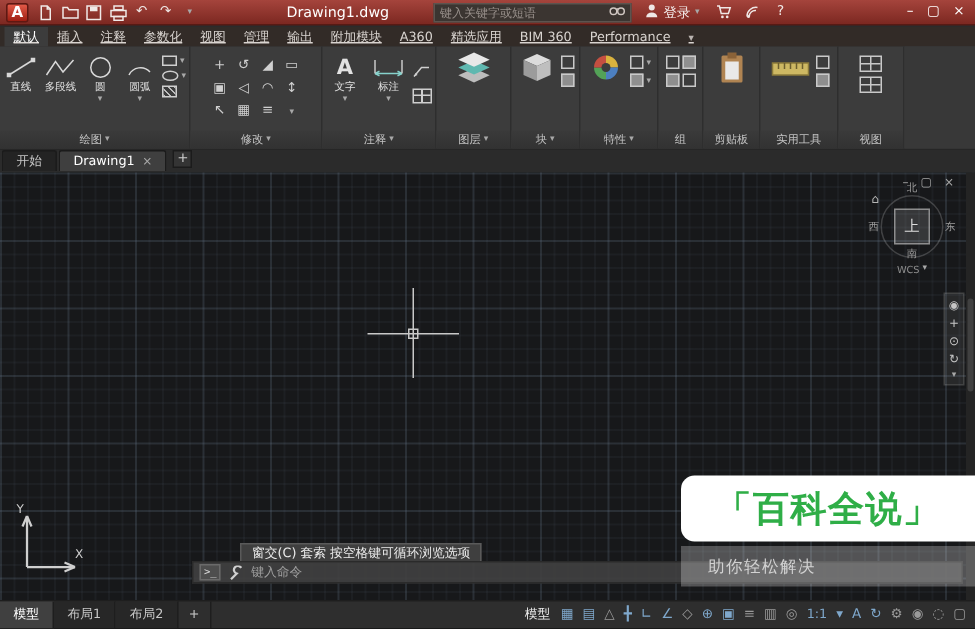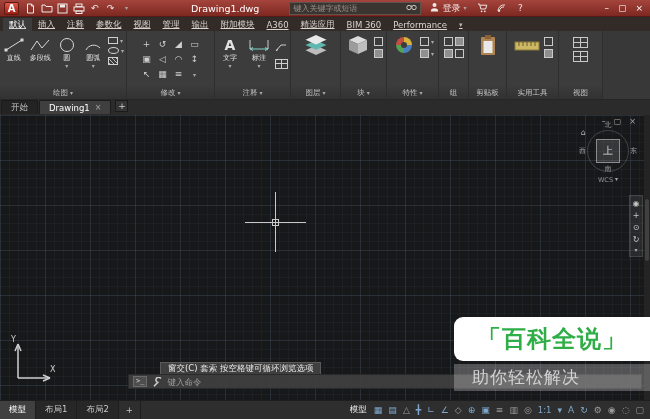--- a/index.html
+++ b/index.html
@@ -114,21 +114,21 @@
   .cmd-prompt{background:#4e4e4e;border:1px solid #6a6a6a;color:#dcdcdc;font-size:7px;line-height:1;
     padding:1px 2px;font-family:"DejaVu Sans Mono",monospace;}
   .cmd-input{flex:1;background:transparent;border:0;outline:0;color:#9f9f9f;font-size:8.5px;font-family:inherit;min-width:0;}
   .cmd-input::placeholder{color:#9f9f9f;}
 
   
   .wm{position:absolute;right:0;top:202px;width:196px;z-index:30;}
   .wm-card{background:#ffffff;border-radius:9px 0 0 9px;height:44px;display:flex;align-items:center;justify-content:center;}
   .wm-title{color:#2fae47;font-size:24px;font-weight:bold;letter-spacing:1px;white-space:nowrap;}
   .wm-band{margin-top:3px;background:rgba(255,255,255,0.26);height:27px;display:flex;align-items:center;padding-left:18px;}
-  .wm-sub{color:#d2d2d2;font-size:17px;letter-spacing:1px;white-space:nowrap;}
+  .wm-sub{color:#d2d2d2;font-size:11px;letter-spacing:1px;white-space:nowrap;}
 
   
   .statusbar{position:absolute;left:0;right:0;bottom:0;height:19px;background:#2e2e2e;border-top:1px solid #1e1e1e;
     display:flex;align-items:stretch;font-size:8.5px;color:#c9c9c9;}
   .ltab{display:flex;align-items:center;padding:0 9px;background:#272727;border-right:1px solid #1e1e1e;}
   .ltab.active{background:#404040;color:#fff;}
   .lplus{display:flex;align-items:center;padding:0 7px;border-right:1px solid #1e1e1e;color:#c9c9c9;}
   .sb-right{margin-left:auto;display:flex;align-items:center;gap:6px;padding-right:6px;}
   .sb-ico{color:#7fa8cc;font-size:9px;line-height:1;}
   .sb-ico.g{color:#9a9a9a;}

